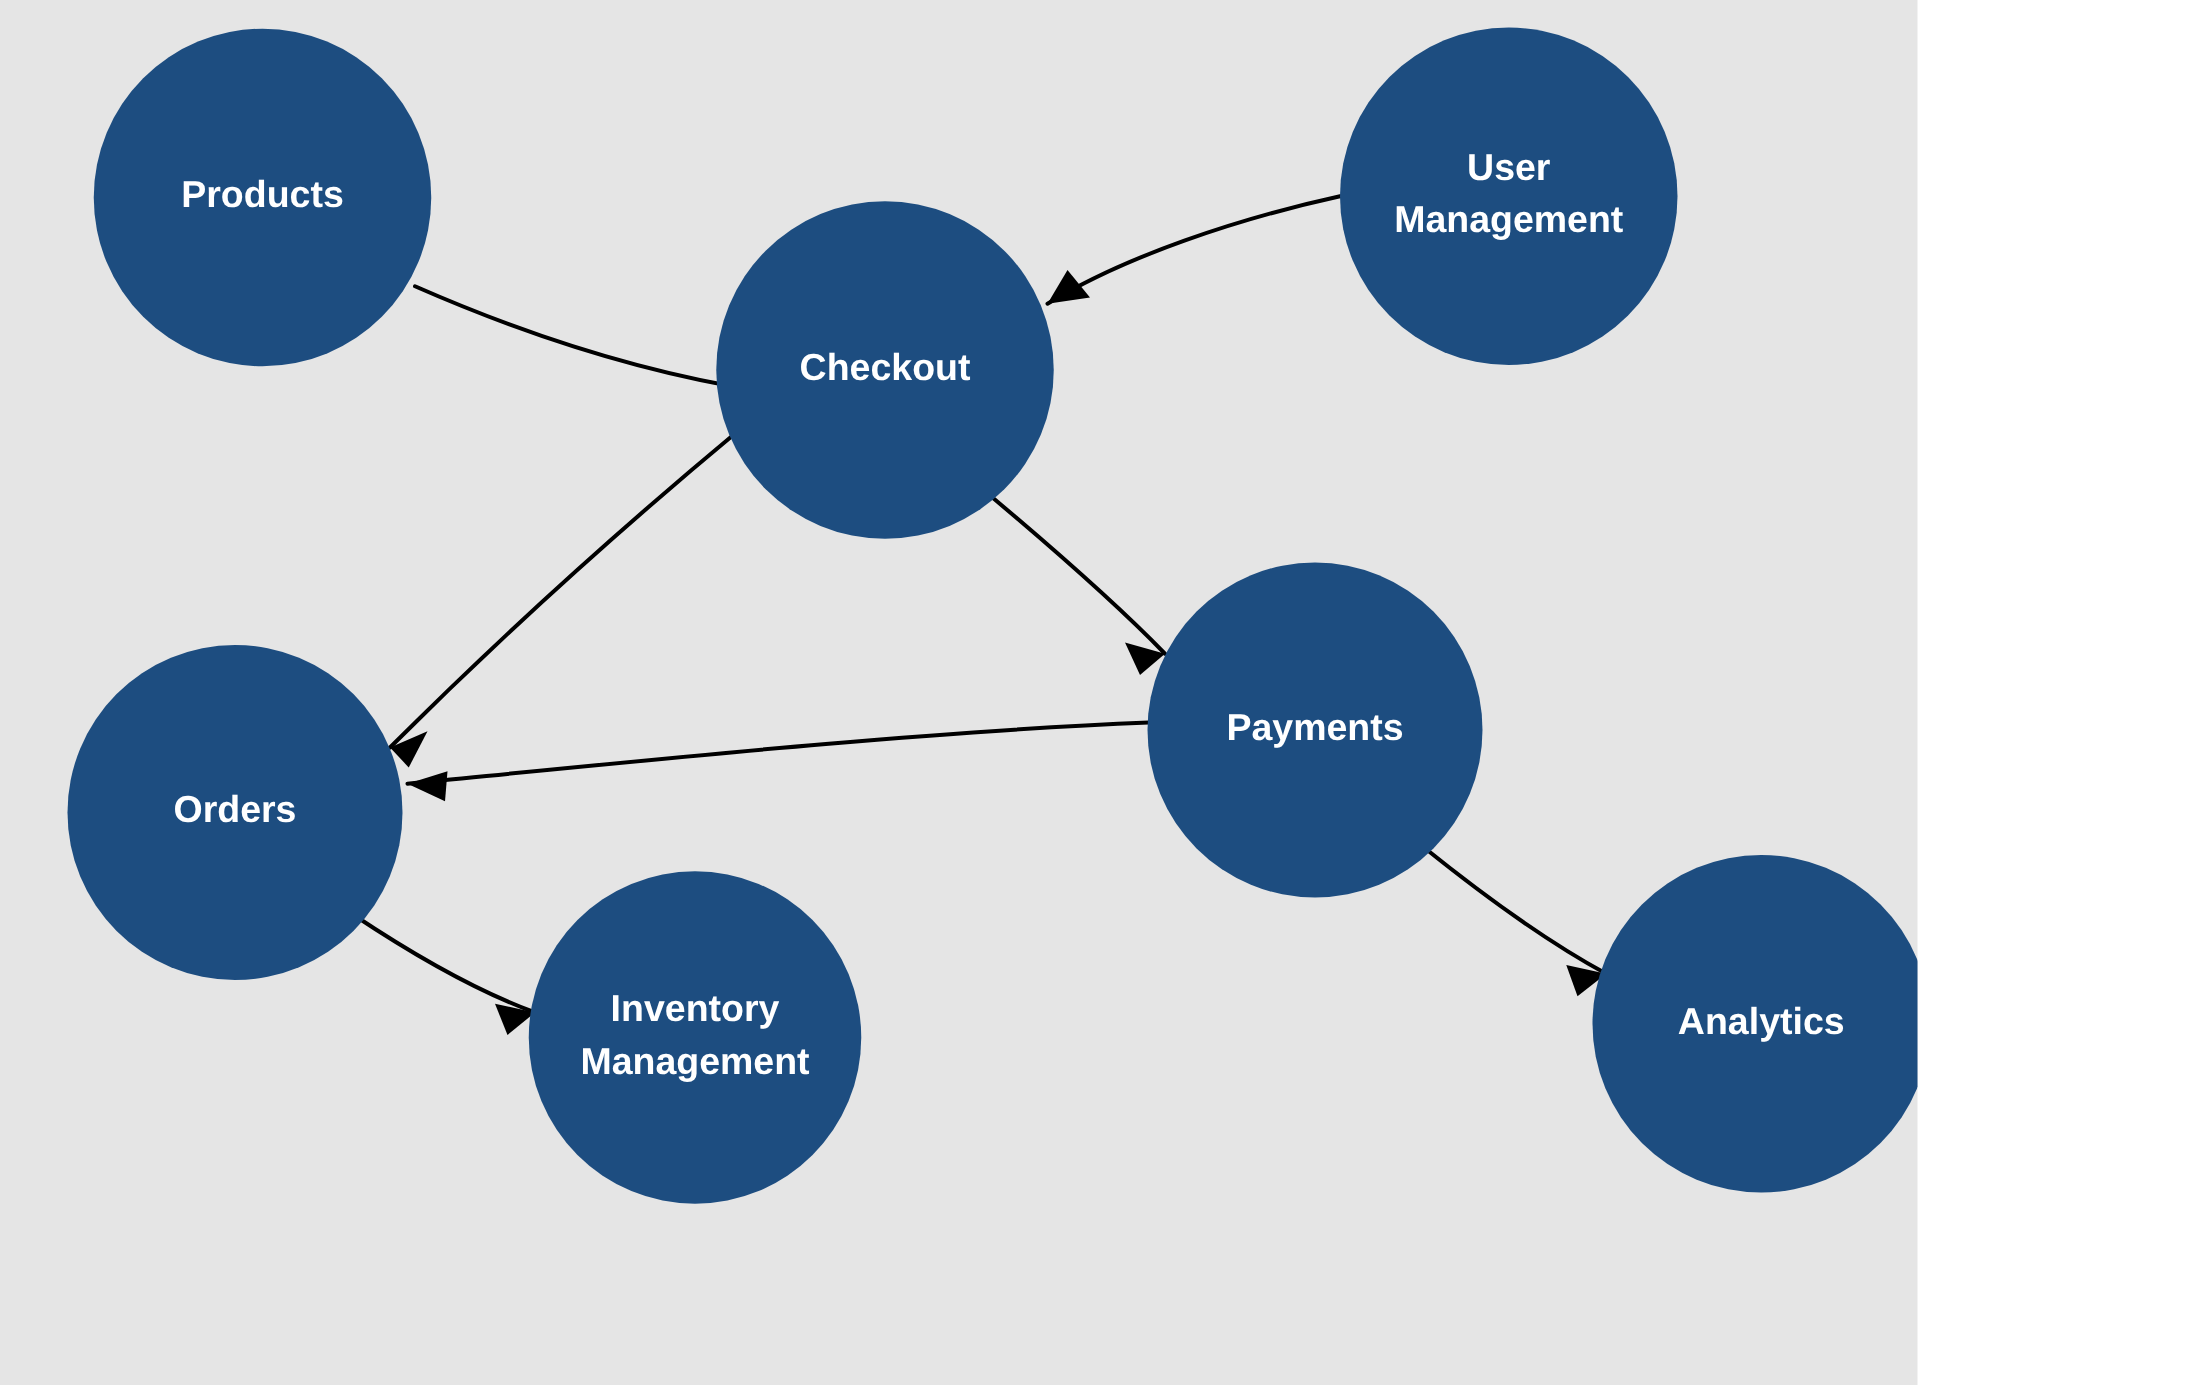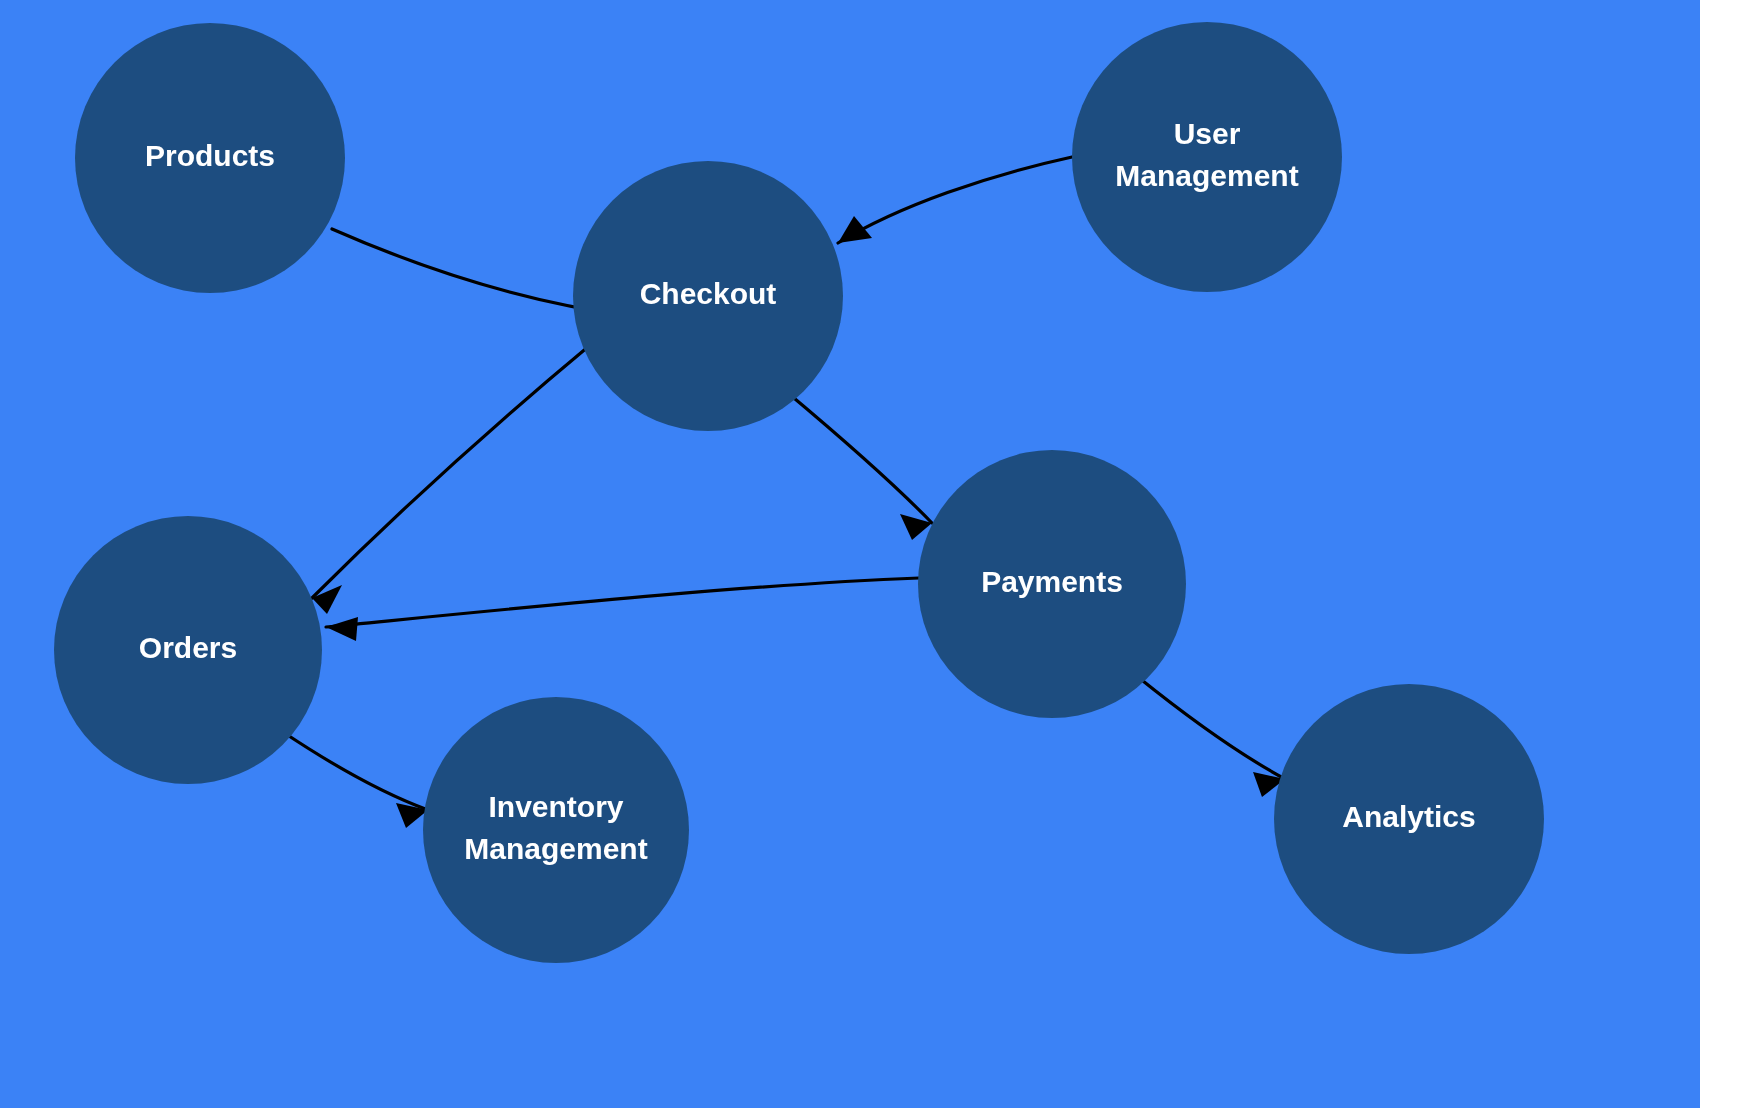--- a/index.html
+++ b/index.html
@@ -2,23 +2,23 @@
 <html><head>
 <meta charset="utf-8">
 <style>
   html, body {
     margin: 0;
     padding: 0;
     background: #ffffff;
   }
   #canvas {
     position: relative;
-    width: 1700px;
+    width: 1534px;
     height: 1108px;
-    background: #3b82f6;
+    background: #e5e5e5;
     overflow: hidden;
     font-family: "Liberation Sans", sans-serif;
   }
   #graph-svg {
     position: absolute;
     top: 0;
     left: 0;
     width: 1750px;
     height: 1108px;
   }

